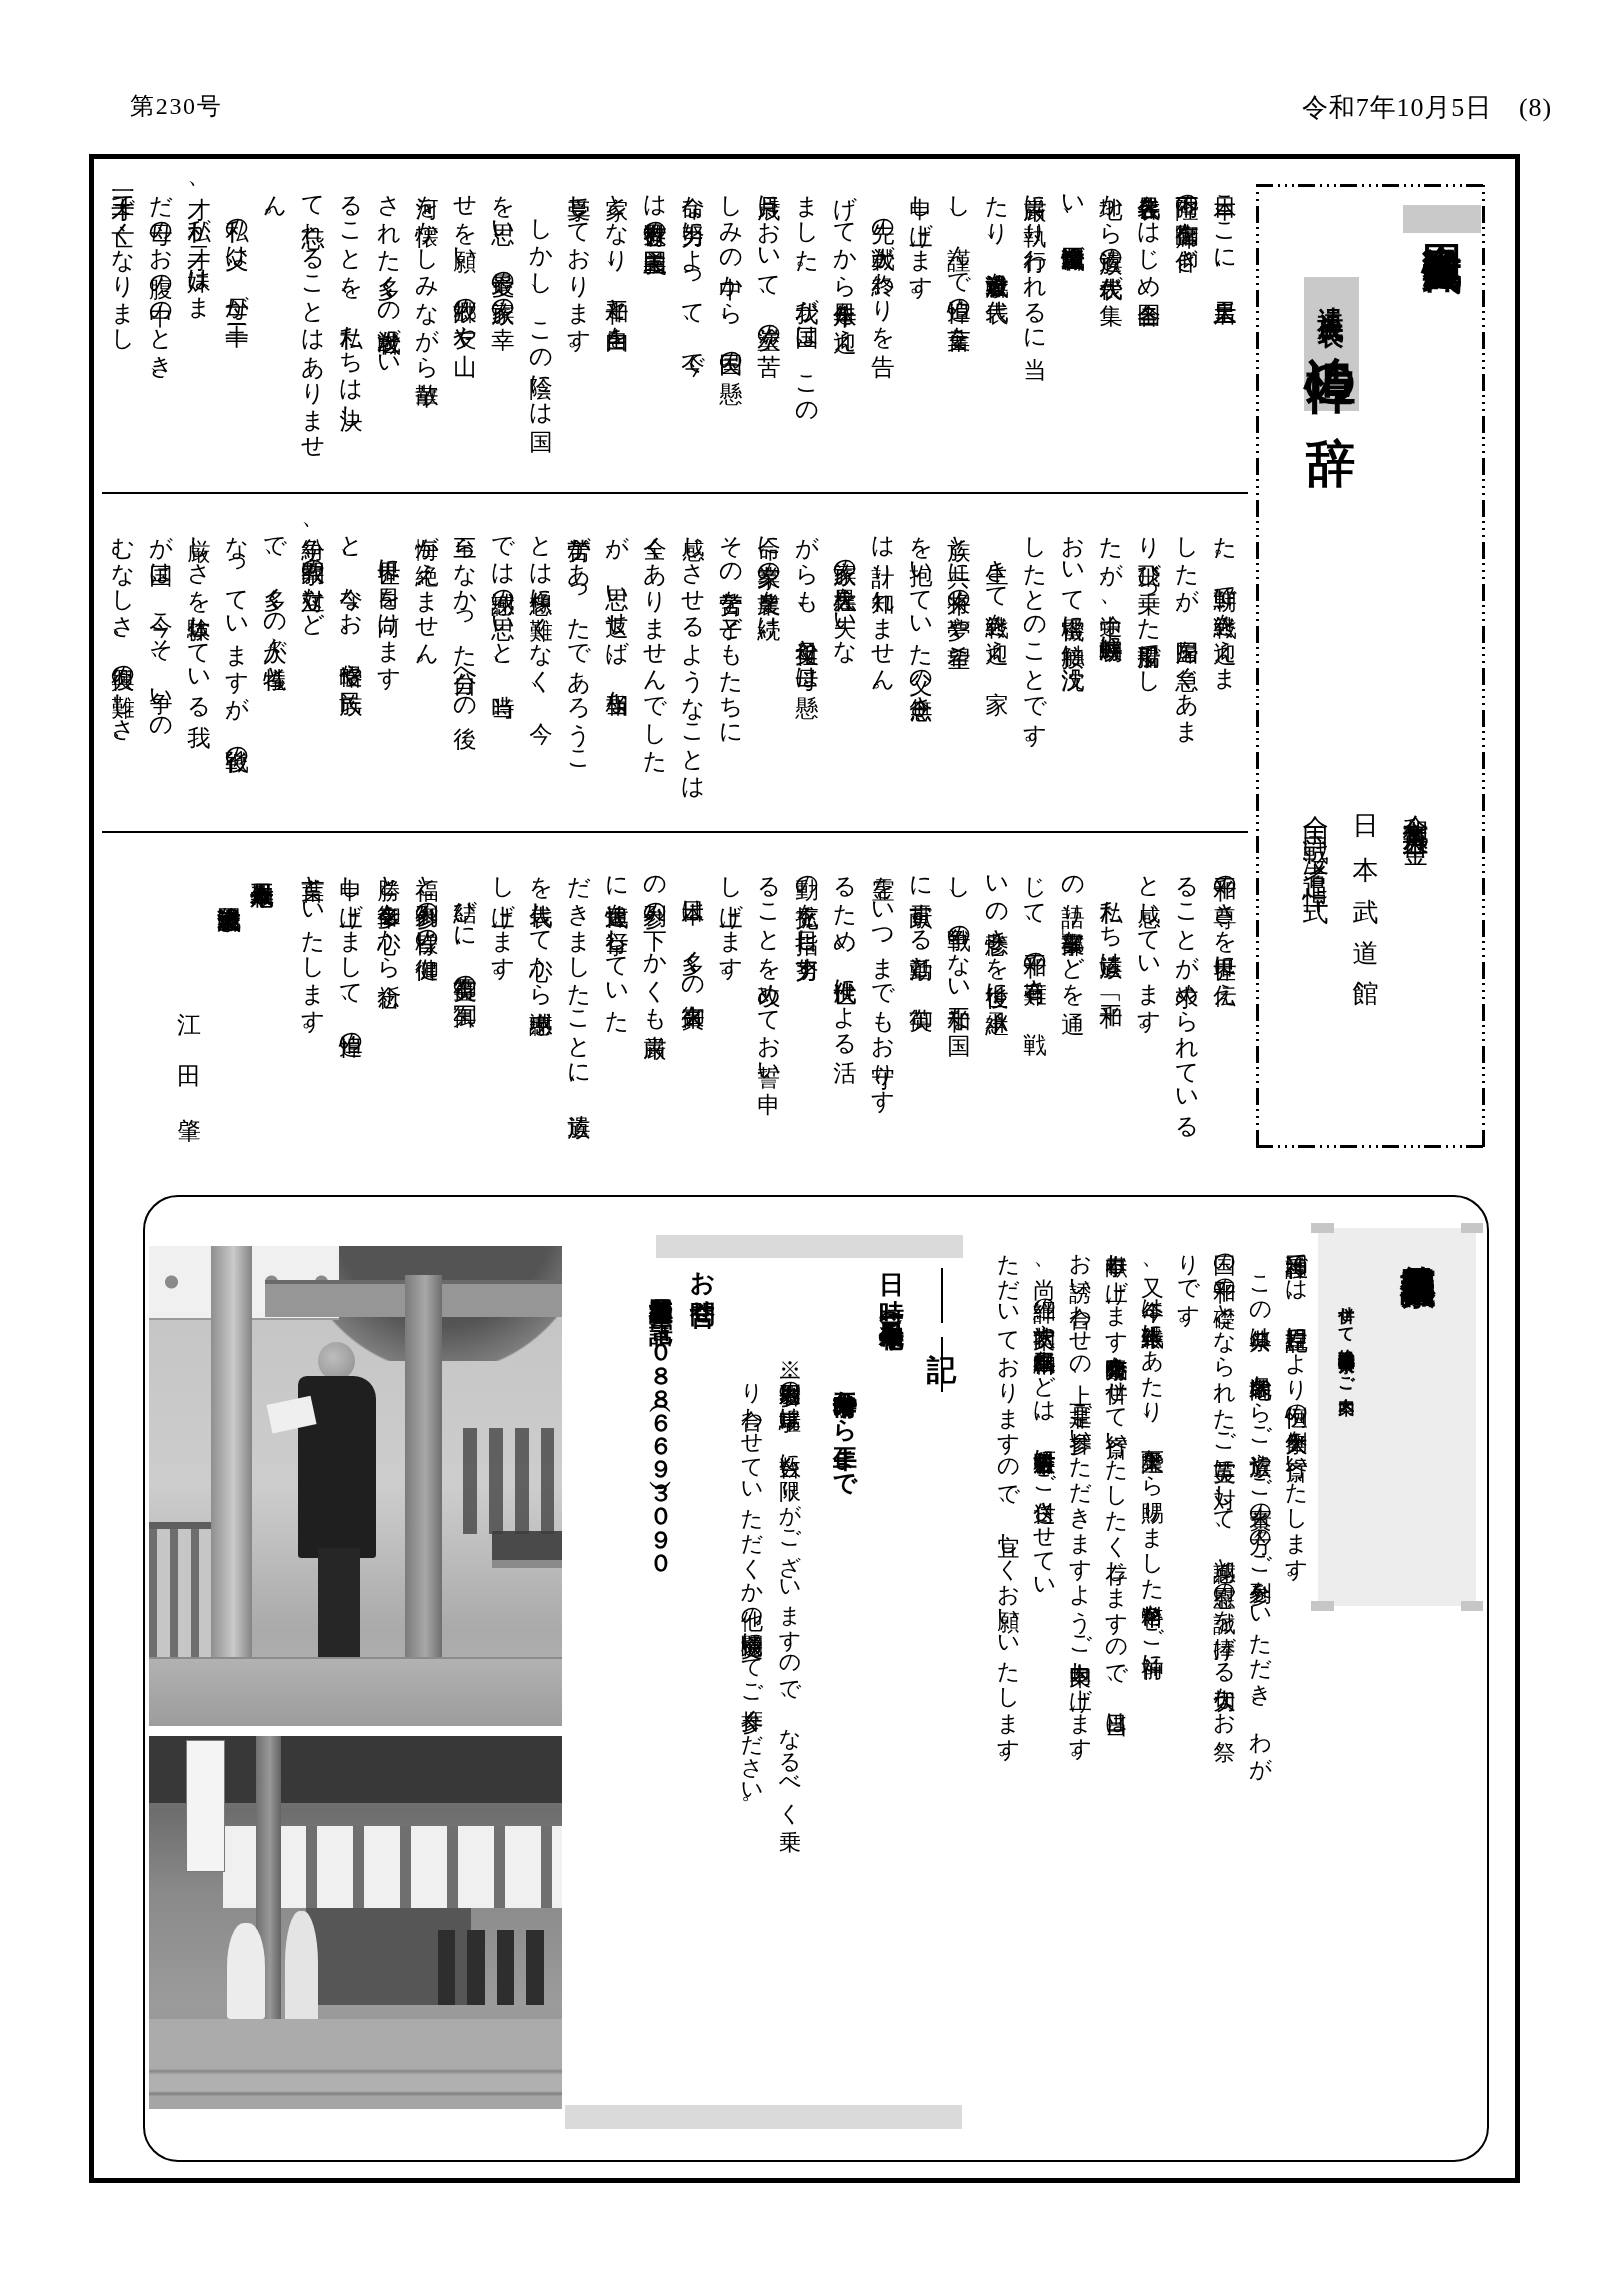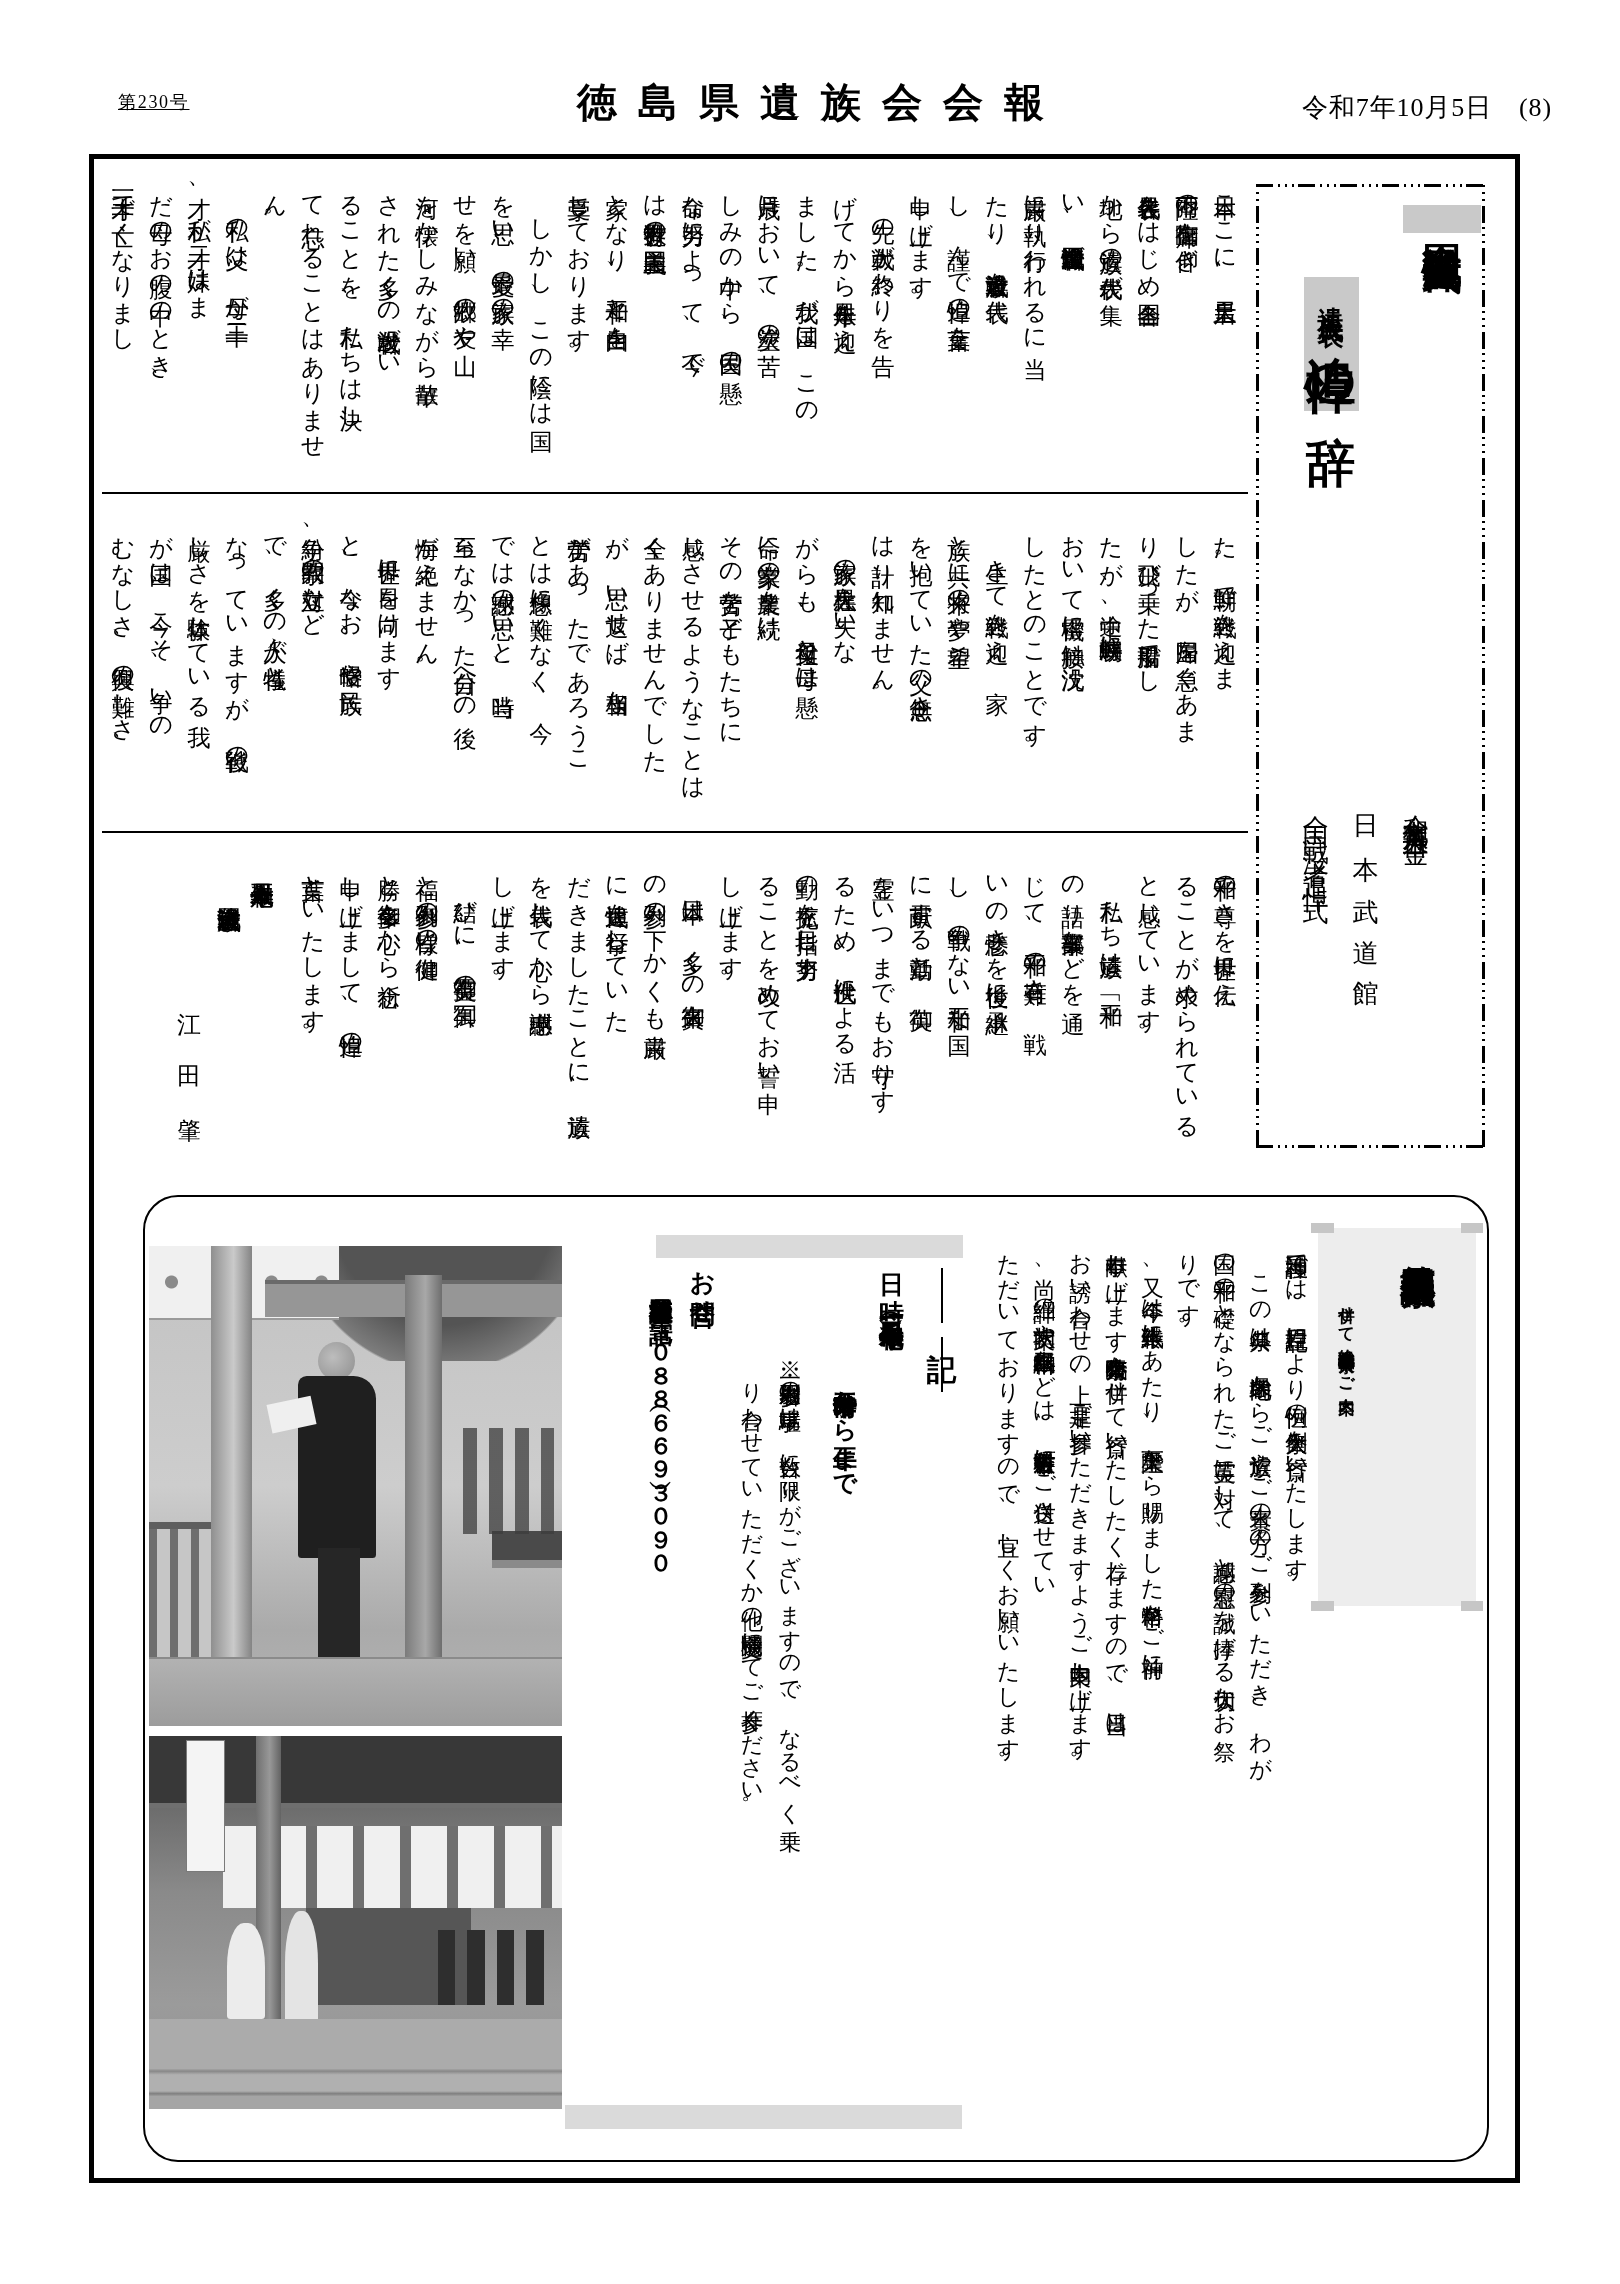--- a/index.html
+++ b/index.html
@@ -1,20 +1,20 @@
 <!DOCTYPE html>
 <html lang="ja" style="font-size:14px"><head>
 <meta charset="utf-8">
 <style>
   html,body{margin:0;padding:0;background:#e8e8e8;}
   .page{position:relative;width:1621px;height:2284px;background:#ffffff;margin:0 auto;
         font-family:"Liberation Serif",serif;color:#000;overflow:hidden;}
   .abs{position:absolute;}
   
-  .issue{left:118px;top:90px;font-size:18px;letter-spacing:1.7px;text-decoration:underline;}
+  .issue{left:130px;top:90px;font-size:24px;letter-spacing:1.7px;}
   .paper-title{left:50%;top:75px;transform:translateX(-50%);font-size:40px;font-weight:bold;
                letter-spacing:21px;white-space:nowrap;margin:0;padding-left:21px;}
   .pubdate{right:69px;top:90px;font-size:26px;letter-spacing:0.9px;}
   
   .outerbox{left:89px;top:154px;width:1431px;height:2029px;border:5.2px solid #000;box-sizing:border-box;}
   
   .band{writing-mode:vertical-rl;font-size:23.4px;height:330px;}
   .band p{margin:0;line-height:38px;white-space:pre;}
   #band1{left:92px;top:179px;width:1152px;}
   #band2{left:92px;top:520px;width:1152px;}
@@ -112,21 +112,20 @@
              background:repeating-linear-gradient(90deg,#2e2e2e 0 17.3px,transparent 17.3px 29.5px);}
   .p2-floor{position:absolute;left:0;bottom:0;width:100%;height:24%;
             background:linear-gradient(180deg,#ababab 0%,#ababab 55%,#888888 58%,#b0b0b0 62%,#b0b0b0 80%,#7f7f7f 83%,#a5a5a5 86%,#a5a5a5 100%);}
 </style>
 </head>
 <body>
 
 <div class="page">
 
   <span class="abs issue">第230号</span>
-  <h1 class="abs paper-title">徳島県遺族会会報</h1>
   <span class="abs pubdate">令和7年10月5日　(8)</span>
 
   <div class="abs outerbox"></div>
 
   <div class="abs band" id="band1">
 
   <p>本日ここに、天皇皇后</p>
       <p>両陛下の御臨席を仰ぎ、</p>
       <p>各界代表をはじめ全国各</p>
       <p>地から遺族の代表が集</p>

